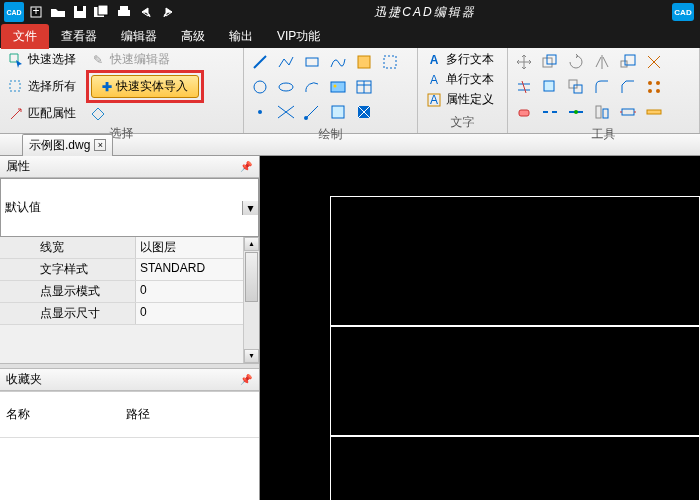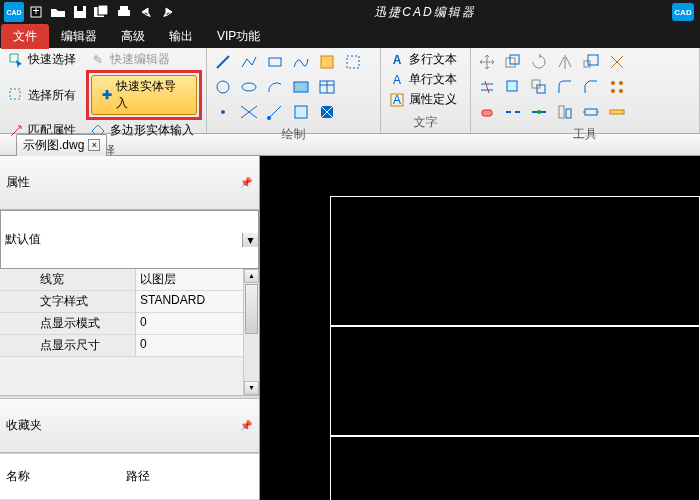--- a/index.html
+++ b/index.html
@@ -16,26 +16,26 @@
 .ribbon { height: 86px; background: linear-gradient(#f5f5f5, #e8e8e8); border-bottom: 1px solid #aaa; display: flex; }
 .ribbon-group { border-right: 1px solid #c0c0c0; display: flex; flex-direction: column; padding: 2px 4px; }
 .ribbon-group .body { flex: 1; display: flex; flex-direction: column; gap: 1px; }
 .ribbon-group .label { text-align: center; color: #555; padding-top: 2px; }
 .rbtn { display: flex; align-items: center; gap: 4px; padding: 1px 4px; cursor: pointer; white-space: nowrap; }
 .rbtn .ic { width: 16px; height: 16px; display: inline-flex; align-items: center; justify-content: center; }
 .highlighted { border: 3px solid #e03030; padding: 2px; }
 .highlighted-inner { background: linear-gradient(#ffe89a, #ffc94a); border: 1px solid #c08000; border-radius: 3px; padding: 2px 10px; display: flex; align-items: center; gap: 4px; }
 .icon-row { display: flex; gap: 6px; padding: 2px; }
 .ribbon-icon { width: 20px; height: 20px; display: flex; align-items: center; justify-content: center; cursor: pointer; }
-.tabbar { height: 22px; background: linear-gradient(#fafafa,#e6e6e6); border-bottom: 1px solid #999; display: flex; align-items: center; padding-left: 16px; }
+.tabbar { height: 22px; background: linear-gradient(#fafafa,#e6e6e6); border-bottom: 1px solid #999; display: flex; align-items: center; padding-left: 22px; }
 .doctab { background: linear-gradient(#fff,#e8e8e8); border: 1px solid #999; border-bottom: none; padding: 2px 6px; display: flex; align-items: center; gap: 4px; border-radius: 2px 2px 0 0; }
 .doctab .close { width: 12px; height: 12px; border: 1px solid #888; font-size: 9px; display: flex; align-items: center; justify-content: center; cursor: pointer; }
 .workspace { height: 344px; display: flex; }
 .left-panel { width: 260px; background: #f0f0f0; border-right: 1px solid #999; display: flex; flex-direction: column; }
-.panel-header { background: linear-gradient(#fafafa,#e8e8e8); border-bottom: 1px solid #bbb; padding: 18px 6px; display: flex; align-items: center; justify-content: space-between; position: relative; }
+.panel-header { background: linear-gradient(#fafafa,#e8e8e8); border-bottom: 1px solid #bbb; padding: 2px 6px; display: flex; align-items: center; justify-content: space-between; position: relative; }
 .panel-header .pin { font-size: 10px; cursor: pointer; }
 .combo { display: flex; align-items: center; border: 1px solid #999; background: #fff; }
 .combo .val { flex: 1; padding: 20px 4px; }
 .combo .arrow { width: 16px; text-align: center; background: linear-gradient(#f0f0f0,#d8d8d8); border-left: 1px solid #999; cursor: pointer; }
 .prop-grid { flex: 0 0 auto; }
 .prop-row { display: flex; border-bottom: 1px solid #d8d8d8; }
 .prop-row .k { width: 136px; padding: 2px 4px 2px 40px; background: #ececec; border-right: 1px solid #d0d0d0; }
 .prop-row .v { flex: 1; padding: 2px 4px; background: #f7f7f7; }
 .scroll-area { position: relative; }
 .vscroll { position: absolute; right: 0; top: 0; bottom: 0; width: 16px; background: #e8e8e8; border-left: 1px solid #c8c8c8; }
@@ -92,29 +92,30 @@
           <path d="M6 3 L12 7 L6 11 Z M12 7 Q4 7 4 12" stroke="#fff" fill="#fff"></path>
         </svg>
       </span>
   </div>
   <div class="title">迅捷CAD编辑器</div>
   <div class="right-icon">CAD</div>
 </div>
 
 <div class="menubar">
   <div class="tab active">文件</div>
+  <div class="tab">查看器</div>
   <div class="tab">编辑器</div>
   <div class="tab">高级</div>
   <div class="tab">输出</div>
   <div class="tab">VIP功能</div>
 </div>
 
 <div class="ribbon">
 
-  <div class="ribbon-group" style="width:207px">
+  <div class="ribbon-group" style="width:244px">
     <div class="body">
       <div style="display:flex;gap:6px">
         <div class="rbtn">
           <span class="ic">
               <svg width="16" height="16">
                 <path d="M2 2h8v8H2z" fill="none" stroke="#2a8"></path>
                 <path d="M8 8l6 4-3 1-1 3z" fill="#06c"></path>
               </svg>
             </span>
           <span>快速选择</span>
@@ -148,21 +149,20 @@
               </svg>
             </span>
           <span>匹配属性</span>
         </div>
         <div class="rbtn">
           <span class="ic">
               <svg width="16" height="16">
                 <polygon points="8,2 14,8 8,14 2,8" fill="none" stroke="#28c"></polygon>
               </svg>
             </span>
-          <span>多边形实体输入</span>
         </div>
       </div>
     </div>
     <div class="label">选择</div>
   </div>
 
   <div class="ribbon-group" style="width:174px">
     <div class="body">
       <div class="icon-row">
         <span class="ribbon-icon">

